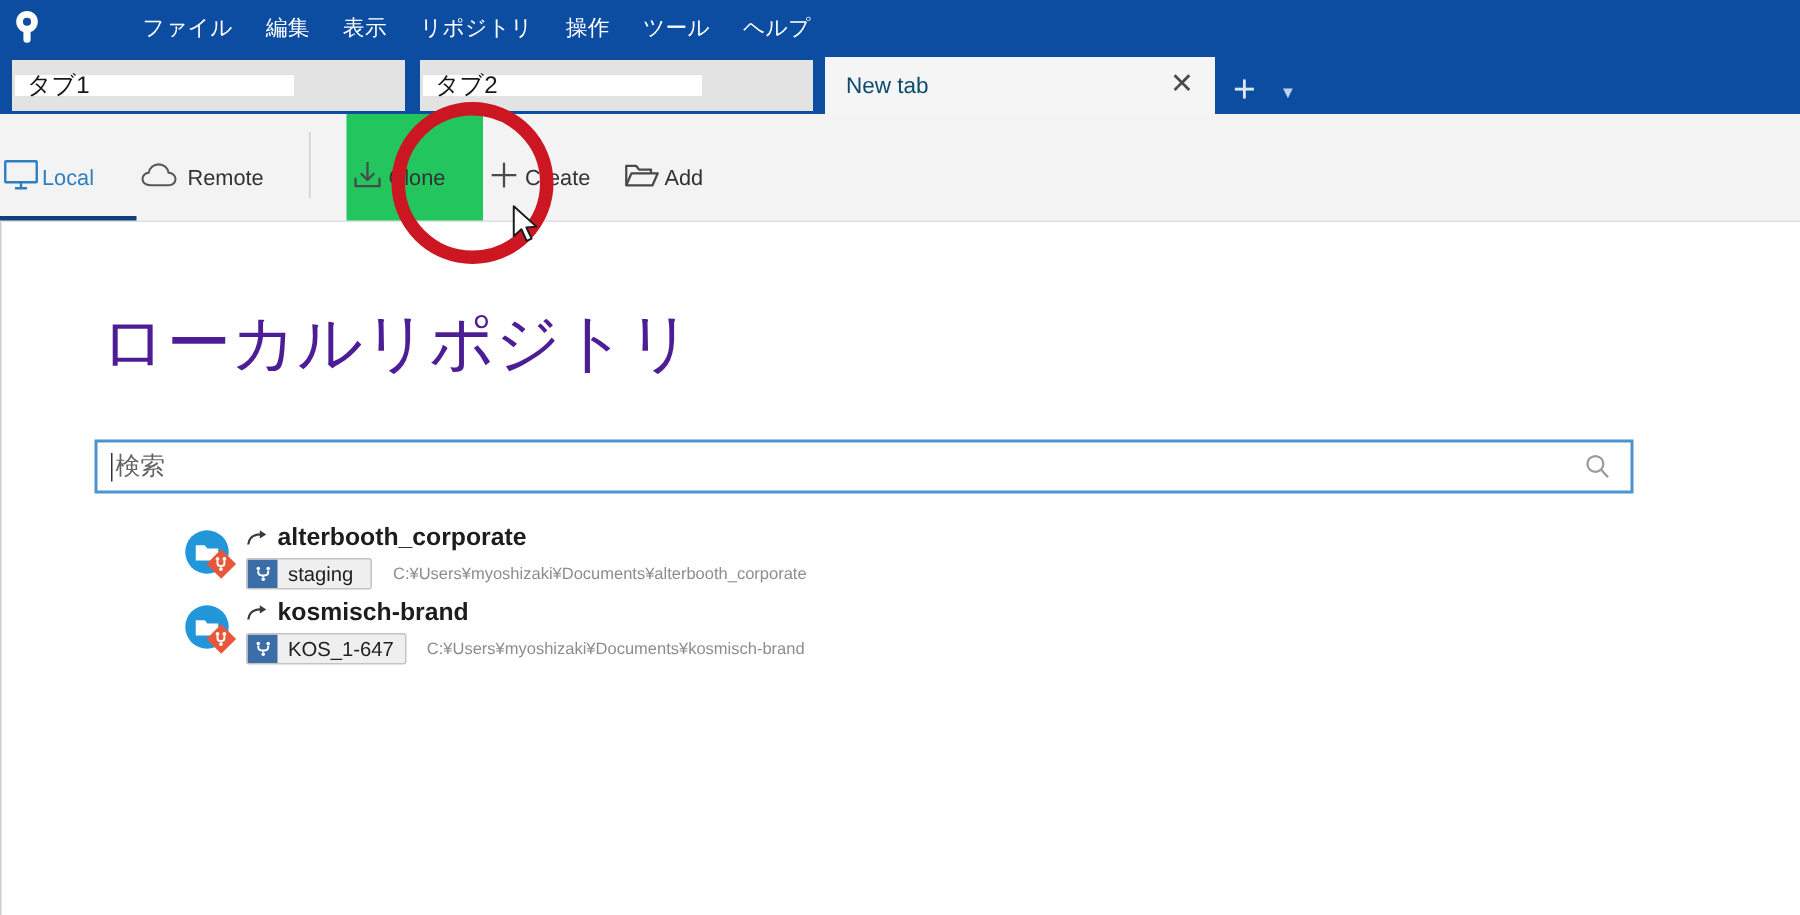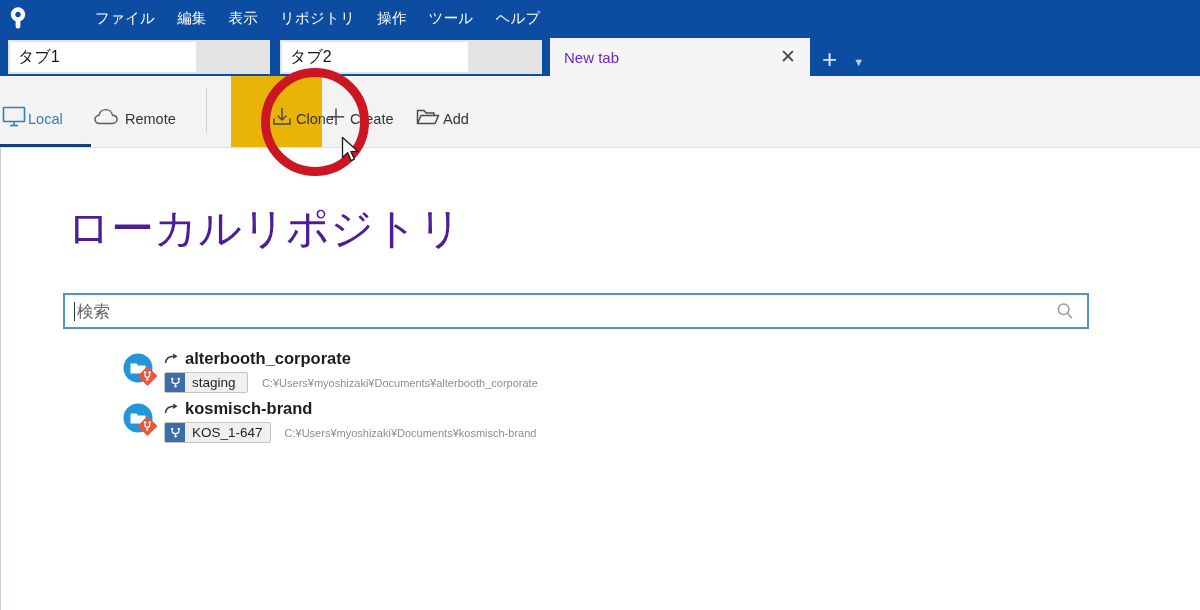--- a/index.html
+++ b/index.html
@@ -57,39 +57,39 @@
     white-space: nowrap;
   }
   .tab.annot {
     background: #e3e3e3;
     border: 2px solid #0c4da2;
     width: 266px;
     margin-left: 6px;
   }
   .tab.annot .tab-label-box {
     background: #ffffff;
-    height: 30px;
+    height: 14px;
     display: flex; align-items: center;
     padding: 0 8px;
     margin-left: 2px;
     color: #161616;
     box-sizing: border-box;
     min-width: 186px;
     font-size: 16px;
   }
   .tab.active {
     background: #f5f5f5;
     width: 260px;
     margin-left: 6px;
     padding: 0 10px 0 14px;
     justify-content: space-between;
     color: #2b2b2b;
     border: none;
   }
-  .tab.active .tab-title { color: #6d28d9; font-size: 15px; }
+  .tab.active .tab-title { color: #0c4a6e; font-size: 15px; }
   .tab-close {
     color: #4a4a4a;
     font-size: 19px;
     line-height: 1;
     padding: 0 4px 2px 4px;
     cursor: default;
   }
   .tab-new {
     color: #dbe7f7; font-size: 26px; line-height: 1;
     padding: 0 8px 4px 12px; cursor: default; font-weight: 300;
@@ -130,21 +130,21 @@
     background: #123f7d;
   }
   .tb-sep {
     width: 1px;
     background: #d0d0d0;
     margin: 14px 24px 14px 24px;
     align-self: stretch;
     height: 44px;
     margin-top: 12px;
   }
-  .tb-btn.hover { background: #eab308; padding-left: 37px; }
+  .tb-btn.hover { background: #22c55e; }
 
   
   .content {
     position: absolute; left: 0; top: 148px;
     width: 1200px; height: 462px;
     background: #ffffff;
     border-left: 1px solid #c8cdd0;
     box-sizing: border-box;
   }
   .page-title {

